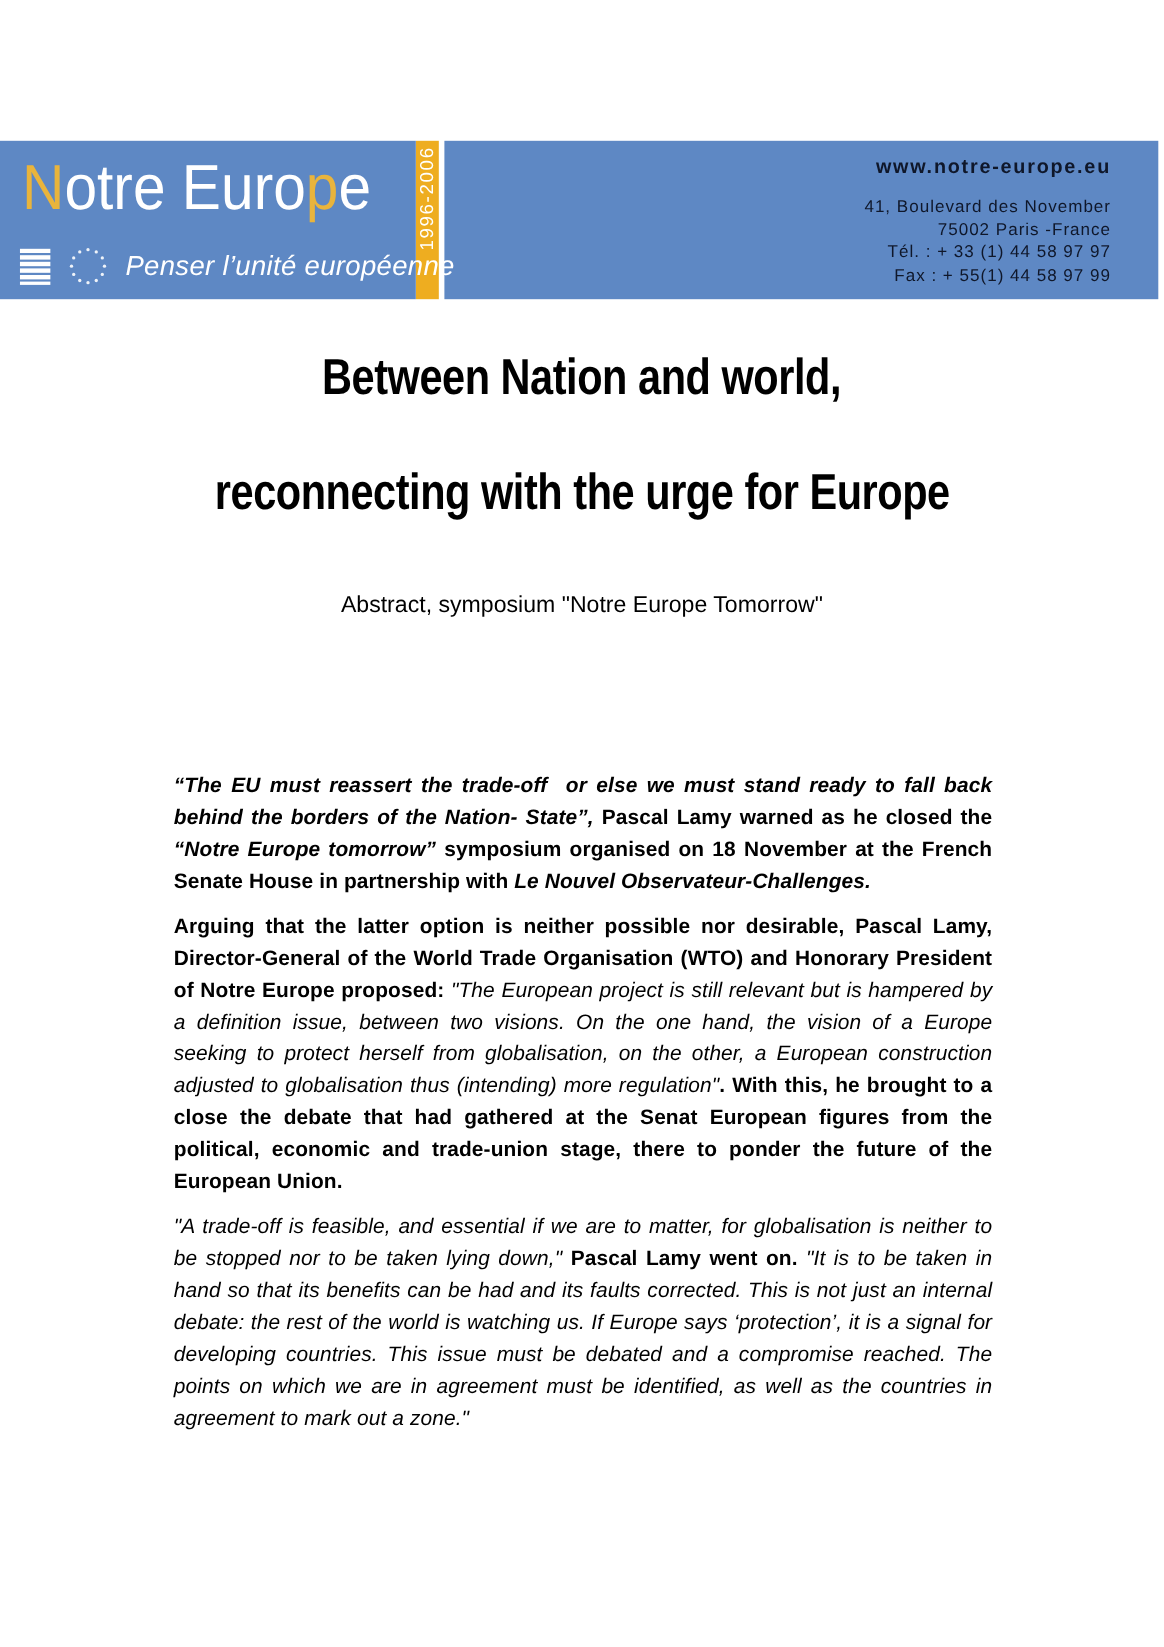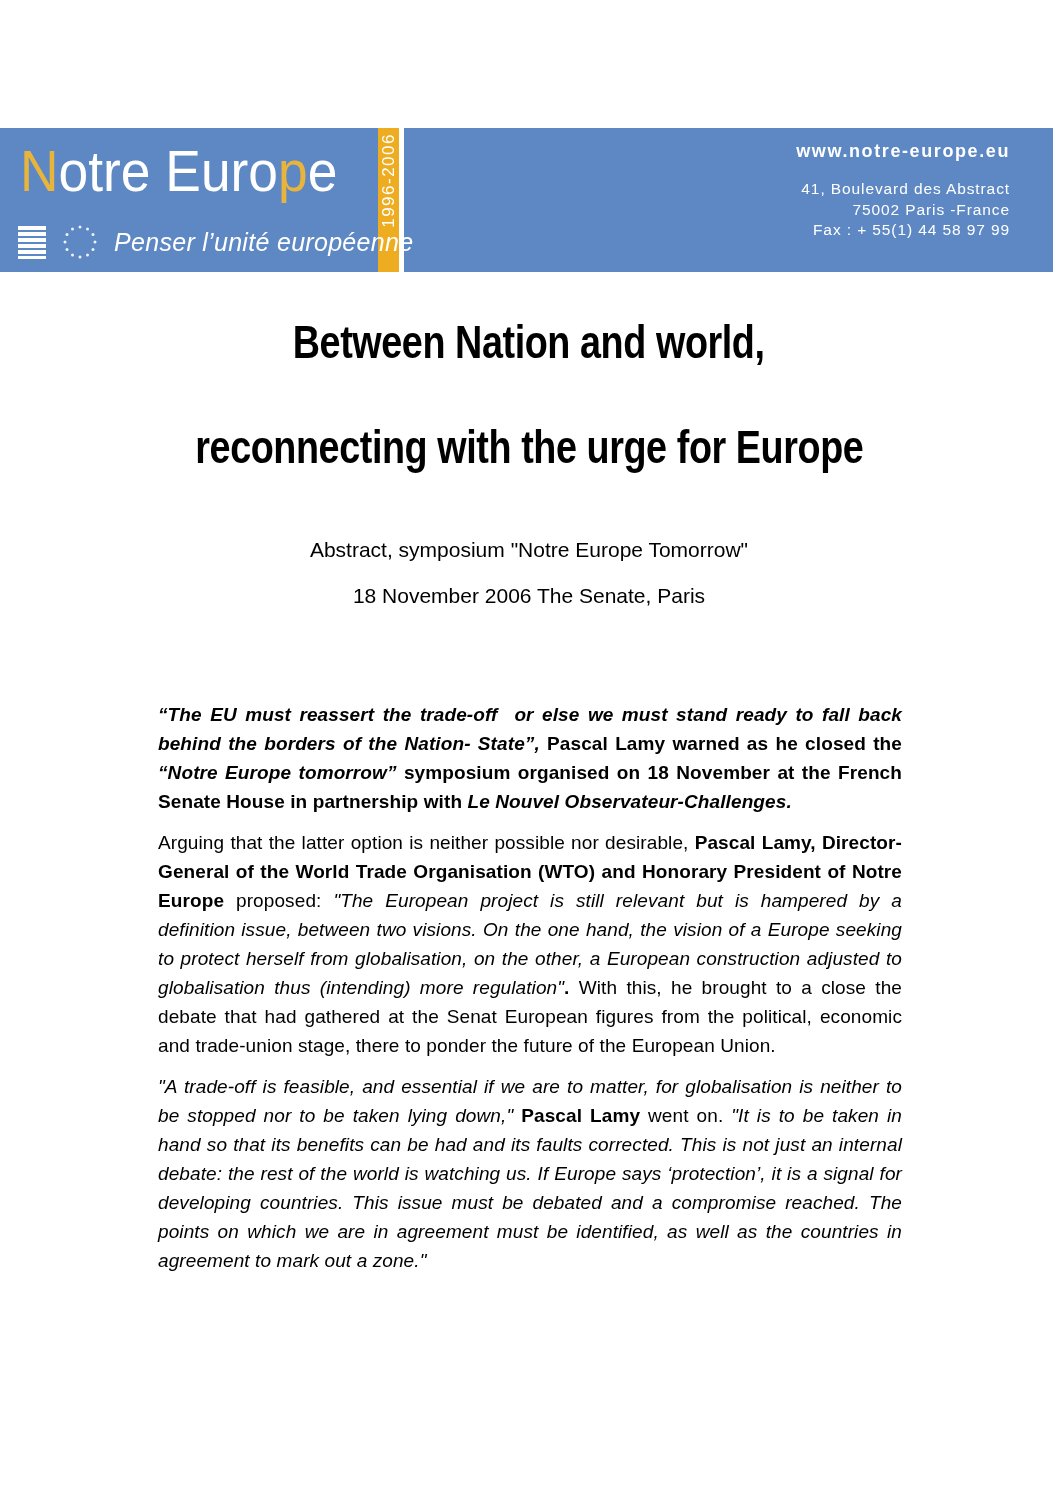--- a/index.html
+++ b/index.html
@@ -76,21 +76,21 @@
     transform:rotate(180deg);
     color:#fff;
     font-size:17px;
     letter-spacing:1.5px;
     white-space:nowrap;
   }
   .stripe-gap{width:5px;background:#fff;}
   .banner-right{
     flex:1;
     background:var(--banner-blue);
-    color:#ffffff;
+    color:#0f172a;
     text-align:right;
     padding:13px 43px 0 0;
   }
   .website{
     font-weight:bold;
     font-size:18px;
     letter-spacing:1.6px;
   }
   .address{
     margin-top:17px;
@@ -135,21 +135,21 @@
     font-size:19px;
     line-height:29px;
     text-align:justify;
     letter-spacing:0.1px;
     color:var(--text-color);
   }
   .body-text p{margin:0 0 12px 0;}
   .seg-bold{font-weight:700;}
   .seg-italic{font-style:italic;}
   .seg-bold-italic{font-weight:700;font-style:italic;}
-  .seg-normal{font-weight:400;font-style:normal;}
+  .seg-normal{font-weight:700;font-style:normal;}
 </style>
 </head>
 <body>
 
 <div class="page">
 
   <header class="banner">
     <div class="banner-left">
       <div class="logo"><span class="seg-accent">N</span><span class="seg-plain">otre Euro</span><span class="seg-accent">p</span><span class="seg-plain">e</span></div>
       <div class="tagline-row">
@@ -186,32 +186,32 @@
     </div>
 
     <div class="stripe">
       <span class="stripe-text">1996-2006</span>
     </div>
     <div class="stripe-gap"></div>
 
     <div class="banner-right">
       <div class="website">www.notre-europe.eu</div>
       <div class="address">
-        <div>41, Boulevard des Abstract</div>
+        <div>41, Boulevard des November</div>
         <div>75002 Paris -France</div>
+        <div>Tél. : + 33 (1) 44 58 97 97</div>
         <div>Fax : + 55(1) 44 58 97 99</div>
       </div>
     </div>
   </header>
 
   <h1 class="title-line title-line-1"><span class="condensed">Between Nation and world,</span></h1>
   <h1 class="title-line title-line-2"><span class="condensed">reconnecting with the urge for Europe</span></h1>
 
   <div class="subtitle-line subtitle-line-1">Abstract, symposium "Notre Europe Tomorrow"</div>
-  <div class="subtitle-line subtitle-line-2">18 November 2006 The Senate, Paris</div>
 
   <div class="body-text">
     <p><span class="seg-bold-italic">“The EU must reassert the trade-off &nbsp;or else we must stand ready to fall back behind the borders of the Nation- State”, </span><span class="seg-bold">Pascal Lamy warned as he closed the </span><span class="seg-bold-italic">“Notre Europe tomorrow” </span><span class="seg-bold">symposium organised on 18 November at the French Senate House in partnership with </span><span class="seg-bold-italic">Le Nouvel Observateur-Challenges.</span></p>
     <p><span class="seg-normal">Arguing that the latter option is neither possible nor desirable, </span><span class="seg-bold">Pascal Lamy, Director-General of the World Trade Organisation (WTO) and Honorary President of Notre Europe </span><span class="seg-normal">proposed: </span><span class="seg-italic">"The European project is still relevant but is hampered by a definition issue, between two visions. On the one hand, the vision of a Europe seeking to protect herself from globalisation, on the other, a European construction adjusted to globalisation thus (intending) more regulation"</span><span class="seg-bold">. </span><span class="seg-normal">With this, he brought to a close the debate that had gathered at the Senat European figures from the political, economic and trade-union stage, there to ponder the future of the European Union.</span></p>
     <p><span class="seg-italic">"A trade-off is feasible, and essential if we are to matter, for globalisation is neither to be stopped nor to be taken lying down," </span><span class="seg-bold">Pascal Lamy </span><span class="seg-normal">went on. </span><span class="seg-italic">"It is to be taken in hand so that its benefits can be had and its faults corrected. This is not just an internal debate: the rest of the world is watching us. If Europe says ‘protection’, it is a signal for developing countries. This issue must be debated and a compromise reached. The points on which we are in agreement must be identified, as well as the countries in agreement to mark out a zone."</span></p>
   </div>
 
 </div>
 
 </body></html>

